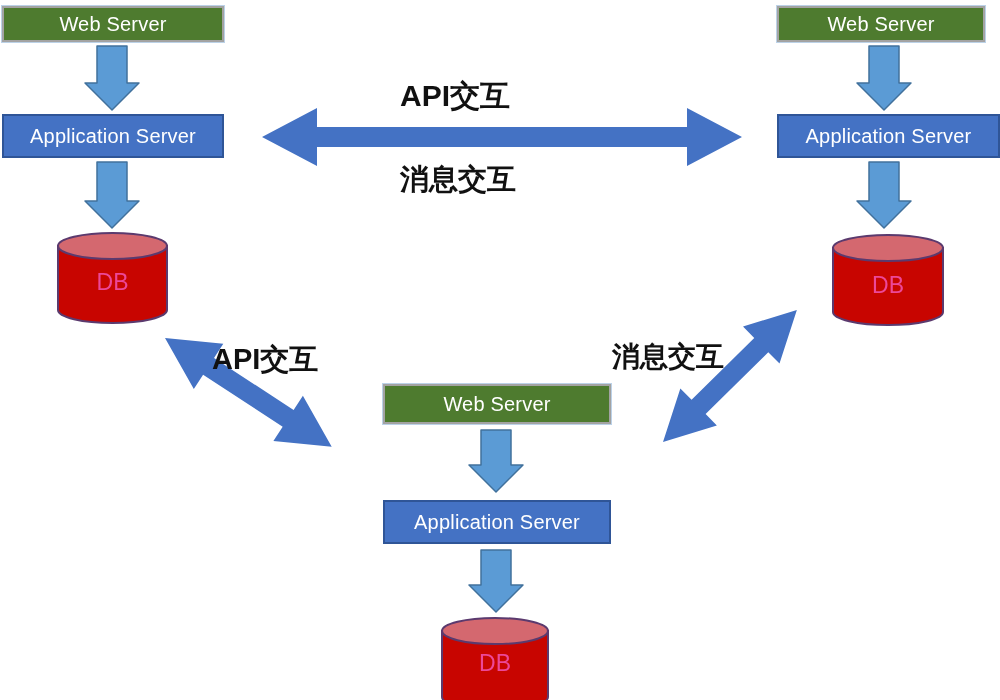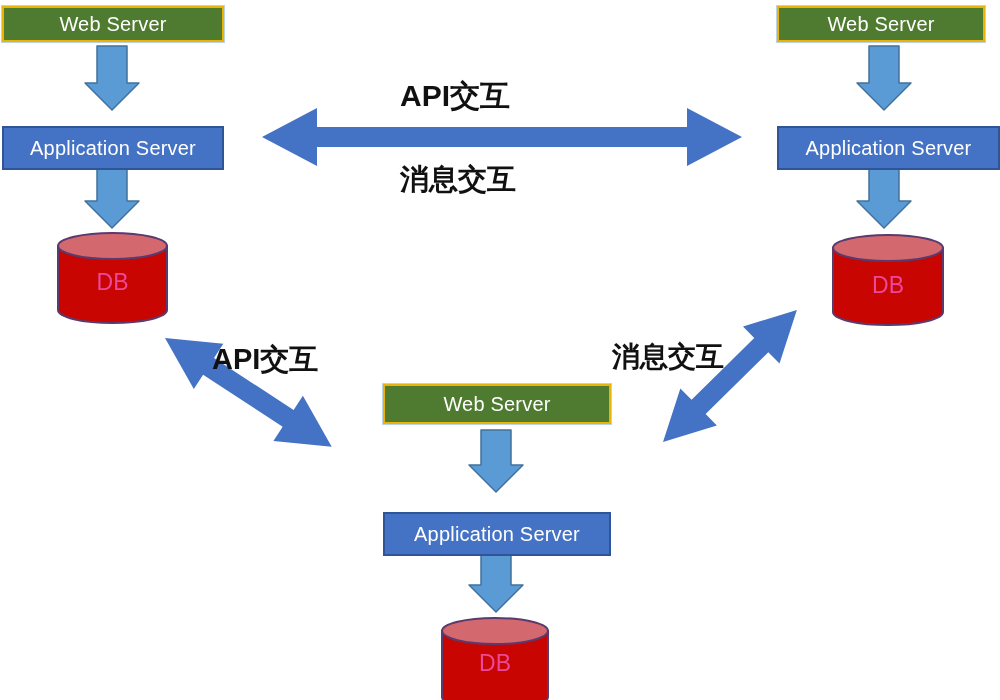--- a/index.html
+++ b/index.html
@@ -14,27 +14,26 @@
   .box{
     position:absolute;
     box-sizing:border-box;
     display:flex;align-items:center;justify-content:center;
     color:#ffffff;
     font-size:20px;
     letter-spacing:0.2px;
   }
   .box-web{
     background:#4e7b2f;
-    border:2px solid #eab308;
+    border:2px solid #a3a3a3;
     box-shadow:0 0 0 1px #bcd2e8;
   }
   .box-app{
     background:#4472c4;
     border:2px solid #2f5597;
-    margin-top:12px;
   }
   .db-label{
     position:absolute;
     color:#ec4899;
     font-size:23px;
     text-align:center;
     pointer-events:none;
   }
   .conn-label{
     position:absolute;

